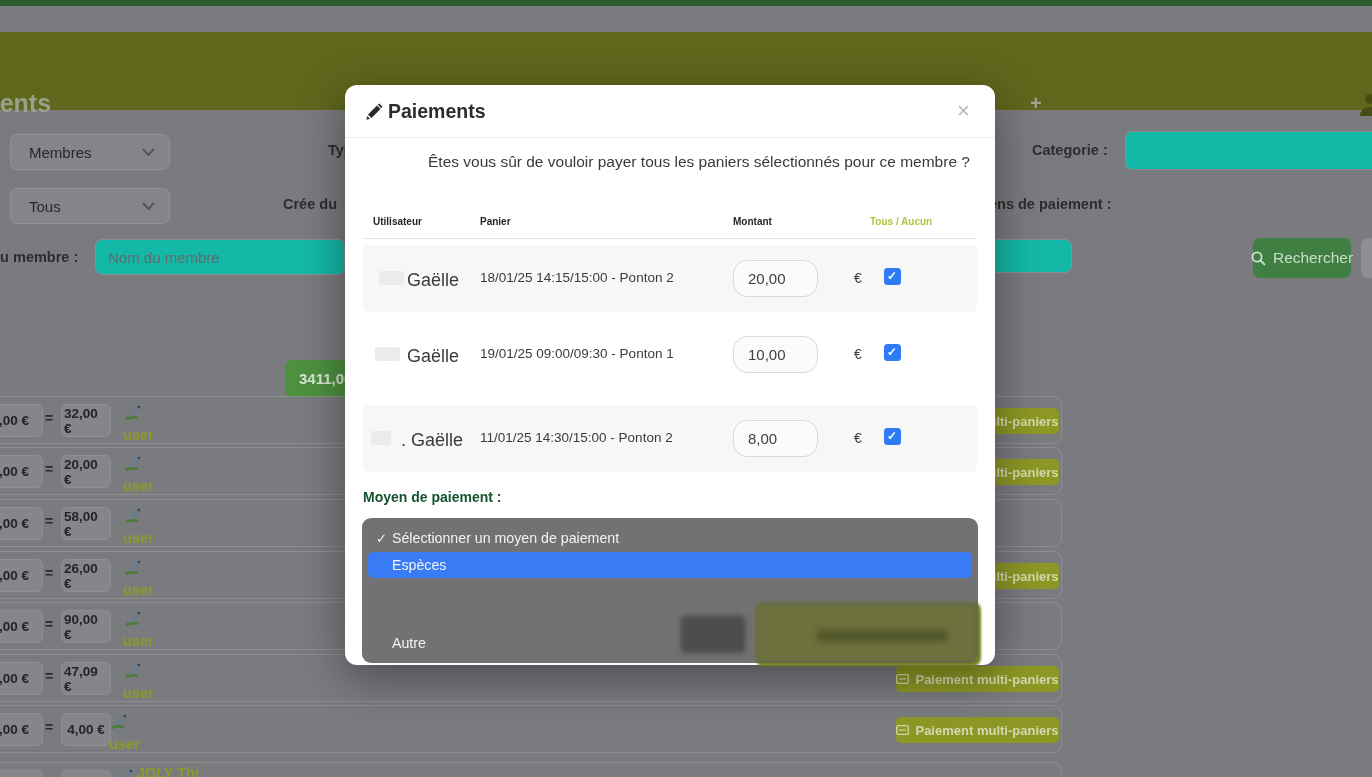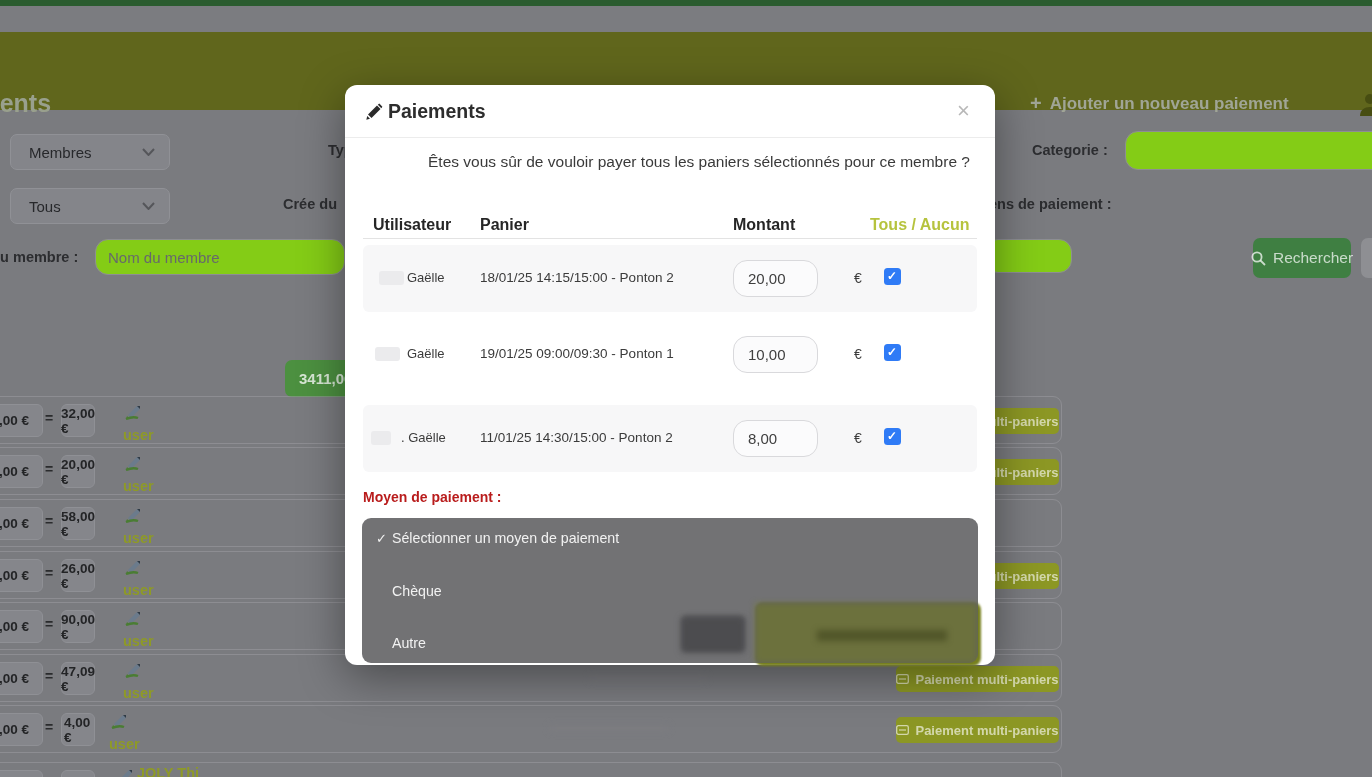--- a/index.html
+++ b/index.html
@@ -15,72 +15,72 @@
   .hbtn { top:60px; font-size:17px; font-weight:600; color:#a0a596; white-space:nowrap; display:flex; align-items:center; gap:8px; }
   .gear-glyph { font-size:18px; line-height:1; }
   .gear-glyph .small { font-size:11px; vertical-align:super; margin-left:-4px; }
   .plus-glyph { font-size:20px; font-weight:700; }
   .partial-user { left:1358px; top:60px; }
 
   .sel { background:#84858a; border:1.5px solid #909196; border-radius:7px; height:36px; width:160px;
          display:flex; align-items:center; justify-content:space-between; padding:0 14px 0 18px;
          font-size:15px; color:#27282b; }
   .flabel { font-size:14.5px; font-weight:700; color:#2c2d30; white-space:nowrap; }
-  .finput { background:#84cc16; border:1.5px solid #8d8e93; border-radius:13px; }
+  .finput { background:#14b8a6; border:1.5px solid #8d8e93; border-radius:7px; }
   .finput input { width:100%; height:100%; background:transparent; border:none; outline:none;
                   font-size:15px; color:#3a3b3e; padding:0 12px; font-family:"Liberation Sans",sans-serif; }
   .finput input::placeholder { color:#67686c; opacity:1; }
   .searchbtn { left:1253px; top:238px; width:98px; height:40px; background:#3f7f42; border-radius:7px;
                display:flex; align-items:center; justify-content:center; gap:7px;
                color:rgba(255,255,255,.72); font-size:15.5px; }
   .sliverbtn { left:1361px; top:238px; width:22px; height:40px; background:#8e8f93; border-radius:7px; }
   .totalbadge { left:285px; top:360px; width:90px; height:37px; background:#4c9040; border-radius:7px;
                 color:rgba(255,255,255,.78); font-size:15px; font-weight:600; display:flex; align-items:center;
                 padding-left:14px; overflow:hidden; white-space:nowrap; }
 
   
   .brow { left:-12px; width:1074px; height:48px; border:1px solid rgba(156,157,162,.55); border-radius:9px; }
   .pbox { background:#85868b; border:1px solid #8f9095; border-radius:6px; height:33px; top:7px;
           display:flex; align-items:center; font-size:13.5px; font-weight:600; color:#232426; }
   .pbox.left { left:-98px; width:152px; justify-content:flex-end; padding-right:13px; }
-  .pbox.right { left:72px; width:34px; justify-content:center; padding:0 2px; }
+  .pbox.right { left:72px; width:50px; justify-content:center; padding:0 2px; }
   .eq { left:56px; top:13px; font-size:14px; font-weight:700; color:#2a2b2d; }
   .edit-ic { left:136px; top:8px; }
   .usr { left:134px; top:30px; font-size:14.5px; color:#8e9a27; font-weight:600; }
   .smudge { height:8px; border-radius:4px; background:rgba(125,126,130,.55); filter:blur(3px); }
   .bbadge { left:907px; top:11px; width:163px; height:26px; background:#8c9724; border-radius:5px;
             display:flex; align-items:center; justify-content:center; gap:6px;
             color:rgba(255,255,255,.62); font-size:13px; font-weight:600; white-space:nowrap; }
   .partialname { left:137px; top:765px; font-size:14.5px; font-weight:700; color:#8e9a27; }
 
   
   .modal { left:345px; top:85px; width:650px; height:580px; background:#ffffff; border-radius:12px;
            box-shadow:0 12px 45px rgba(0,0,0,.4); z-index:10; }
   .mhead { left:0; top:0; width:650px; height:53px; border-bottom:1px solid #ececec; }
   .mtitle { left:43px; top:15px; font-size:19.5px; font-weight:700; color:#2d2d2d; }
   .mclose { left:612px; top:15px; font-size:22px; color:#b8b8b8; line-height:1; cursor:default; }
   .mquestion { left:0; top:68px; width:708px; text-align:center; font-size:15.5px; color:#3a3a3a; }
 
-  .th { top:131px; font-size:16px; font-weight:700; color:#262626; }
+  .th { top:131px; font-size:10px; font-weight:700; color:#262626; }
   .th.toggle { color:#b6c33e; }
   .thline { left:18px; top:153px; width:614px; height:1px; background:#e3e3e3; }
 
   .mrow { left:18px; width:614px; height:67px; background:#f7f7f8; border-radius:6px; }
   .nameblur { left:16px; top:26px; width:25px; height:14px; background:#ebebed; border-radius:3px; }
-  .mname { left:44px; top:25px; font-size:13px; color:#3b3b3b; }
+  .mname { left:44px; top:25px; font-size:18px; color:#3b3b3b; }
   .mbasket { left:117px; top:25px; font-size:13.5px; color:#3b3b3b; white-space:nowrap; }
   .minput { left:370px; top:15px; width:85px; height:37px; background:#fbfbfc; border:1px solid #d9d9dc;
             border-radius:14px; }
   .minput input { width:100%; height:100%; border:none; outline:none; background:transparent;
                   font-size:15px; color:#3f3f3f; padding:0 14px; font-family:"Liberation Sans",sans-serif; }
   .meuro { left:491px; top:25px; font-size:14px; color:#3b3b3b; }
   .mcheck { left:521px; top:23px; width:17px; height:17px; background:#2f7bf6; border-radius:3.5px; }
   .mcheck::after { content:"✓"; position:absolute; left:3px; top:1px; color:#fff; font-size:12px; font-weight:700; }
 
-  .mplabel { left:18px; top:404px; font-size:14px; font-weight:700; color:#b91c1c; }
+  .mplabel { left:18px; top:404px; font-size:14px; font-weight:700; color:#14532d; }
 
   .blob-gray { left:336px; top:530px; width:64px; height:37px; background:#4a4a4d; border-radius:6px; filter:blur(2px); z-index:1; }
   .blob-olive { left:410px; top:517px; width:226px; height:64px; background:#77801f; border-radius:8px; filter:blur(1px); z-index:1; }
 
   .ddpanel { left:17px; top:433px; width:616px; height:145px; background:rgba(95,95,97,.88);
              border-radius:9px; z-index:2; overflow:hidden; }
   .dd-olive-glow { left:393px; top:85px; width:222px; height:60px; background:rgba(122,130,28,.45); filter:blur(3px); z-index:3; }
   .dd-gray-glow { left:319px; top:99px; width:64px; height:36px; background:rgba(60,60,64,.5); filter:blur(3px); z-index:3; }
   .dd-smudge { left:455px; top:112px; width:130px; height:11px; background:rgba(40,45,10,.4); filter:blur(3px); z-index:3; }
   .ddopt { left:6px; width:604px; height:26px; display:flex; align-items:center; padding-left:8px;
@@ -98,21 +98,20 @@
 <div class="abs topstrip"></div>
 
 <div class="abs appheader">
   <div class="abs apptitle">Paiements</div>
   <div class="abs hbtn" style="left:898px;">
     <span class="gear-glyph">⚙<span class="small">⚙</span></span>
     <span>Config</span>
   </div>
   <div class="abs hbtn" style="left:1030px;">
     <span class="plus-glyph">+</span>
-    <span>Ajouter un nouveau paiement</span>
   </div>
   <div class="abs partial-user">
     <svg width="24" height="24" viewBox="0 0 24 24">
         <circle cx="12" cy="7" r="5" fill="#474d12"></circle>
         <path d="M2 24c0-6 4.5-9 10-9s10 3 10 9z" fill="#474d12"></path>
       </svg>
   </div>
 </div>
 
 <div class="abs sel" style="left:10px; top:134px;">
@@ -389,22 +388,22 @@
   <div class="abs blob-olive"></div>
 
   <div class="abs ddpanel">
     <div class="abs dd-olive-glow"></div>
     <div class="abs dd-gray-glow"></div>
     <div class="abs dd-smudge"></div>
     <div class="abs ddopt" style="top:7px;">
       <span class="check">✓</span>
       <span>Sélectionner un moyen de paiement</span>
     </div>
-    <div class="abs ddopt" style="top:60px;">
+    <div class="abs ddopt selected" style="top:34px;">
       <span class="pad"></span>
-      <span>Chèque</span>
+      <span>Espèces</span>
     </div>
     <div class="abs ddopt" style="top:112px;">
       <span class="pad"></span>
       <span>Autre</span>
     </div>
   </div>
 </div>
 
 </body></html>

